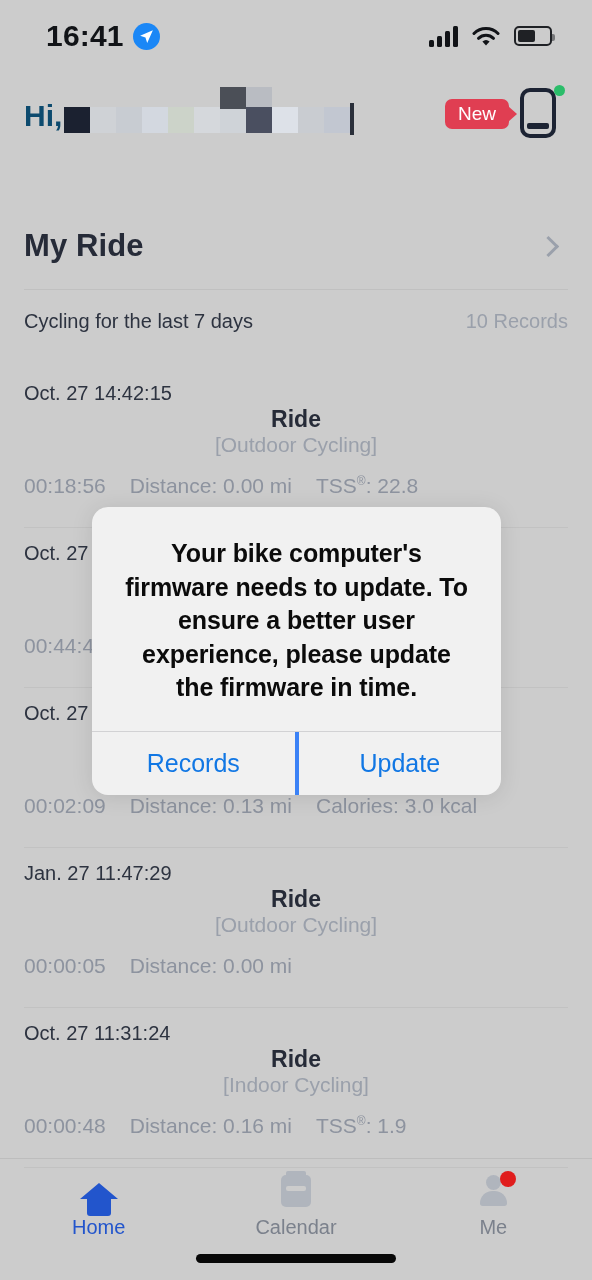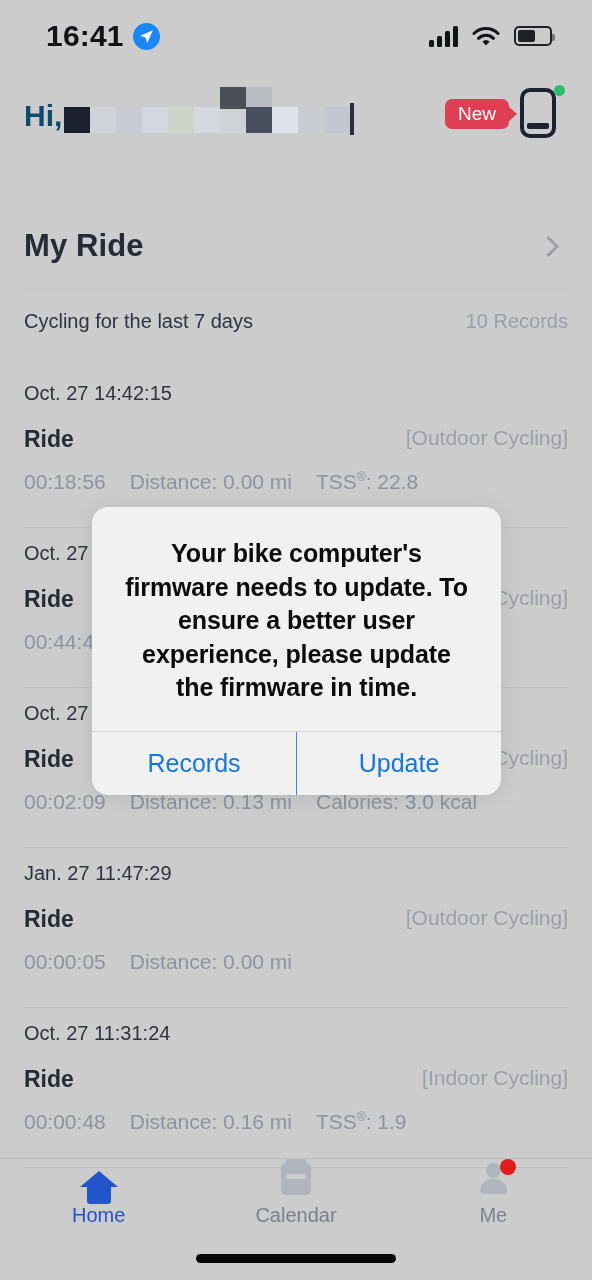--- a/index.html
+++ b/index.html
@@ -235,23 +235,23 @@
     padding: 12px 24px 0 24px;
     height: 160px;
   }
   .ride-date {
     font-size: 20px;
     color: #2d3340;
     line-height: 26px;
   }
   .ride-main {
     display: flex;
-    align-items: flex-start;
+    align-items: center;
     justify-content: space-between;
-    margin-top: 20px;
+    flex-direction: column;
   }
   .ride-name {
     font-size: 23px;
     font-weight: 700;
     color: #262b38;
   }
   .ride-type {
     font-size: 21px;
     color: #9aa0ab;
   }
@@ -308,33 +308,33 @@
     align-items: center;
     justify-content: center;
     font-size: 25px;
     color: #1177e4;
     background: transparent;
     border: none;
     font-family: inherit;
     cursor: pointer;
   }
   .modal-btn + .modal-btn {
-    border-left: 1px solid #3b82f6;
+    border-left: 4px solid #3b82f6;
   }
 
   
   .tabbar {
     position: absolute;
     left: 0; right: 0;
     bottom: 0;
     height: 122px;
     border-top: 1px solid #bdbdbd;
     display: flex;
     align-items: flex-start;
-    padding-top: 2px;
+    padding-top: 14px;
     z-index: 30;
   }
   .tab {
     flex: 1;
     display: flex;
     flex-direction: column;
     align-items: center;
     gap: 7px;
   }
   .tab-icon {

